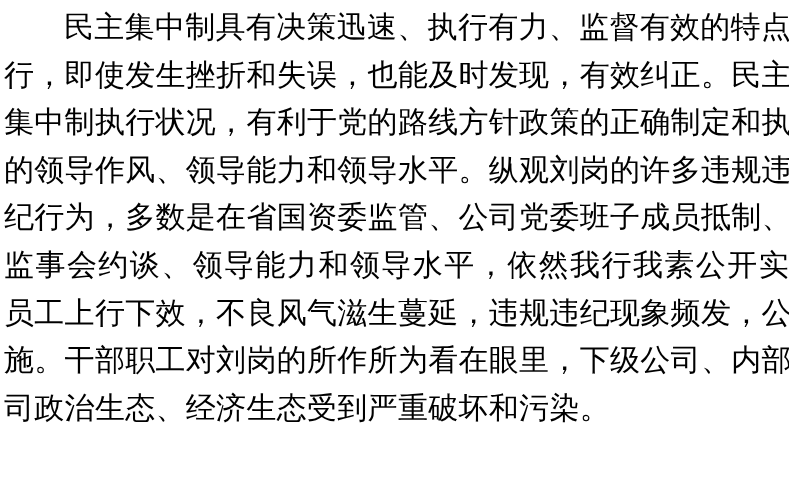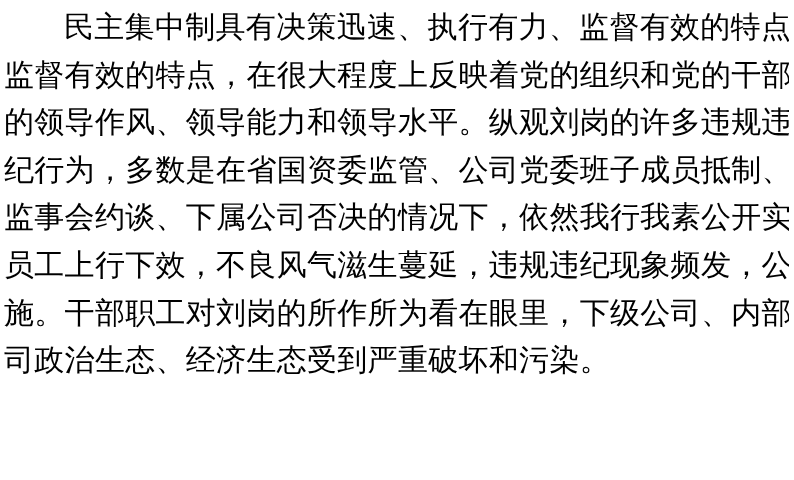--- a/index.html
+++ b/index.html
@@ -38,21 +38,22 @@
       text-align-last: left; 
       font-family: Liberation Serif, serif;
     }
   </style>
 </head>
 <body>
 
 <div class="page">
   <div class="paragraph">
     <div class="text-line first-line">民主集中制具有决策迅速、执行有力、监督有效的特点。</div>
-    <div class="text-line">监督有效的特点，在很大程度上反映着党的组织和党的干部</div>
+    <div class="text-line">行，即使发生挫折和失误，也能及时发现，有效纠正。民主</div>
+    <div class="text-line">集中制执行状况，有利于党的路线方针政策的正确制定和执</div>
     <div class="text-line">的领导作风、领导能力和领导水平。纵观刘岗的许多违规违</div>
     <div class="text-line">纪行为，多数是在省国资委监管、公司党委班子成员抵制、</div>
-    <div class="text-line">监事会约谈、下属公司否决的情况下，依然我行我素公开实</div>
+    <div class="text-line">监事会约谈、领导能力和领导水平，依然我行我素公开实</div>
     <div class="text-line">员工上行下效，不良风气滋生蔓延，违规违纪现象频发，公</div>
     <div class="text-line">施。干部职工对刘岗的所作所为看在眼里，下级公司、内部</div>
     <div class="text-line last-line">司政治生态、经济生态受到严重破坏和污染。</div>
   </div>
 </div>
 
 </body></html>

